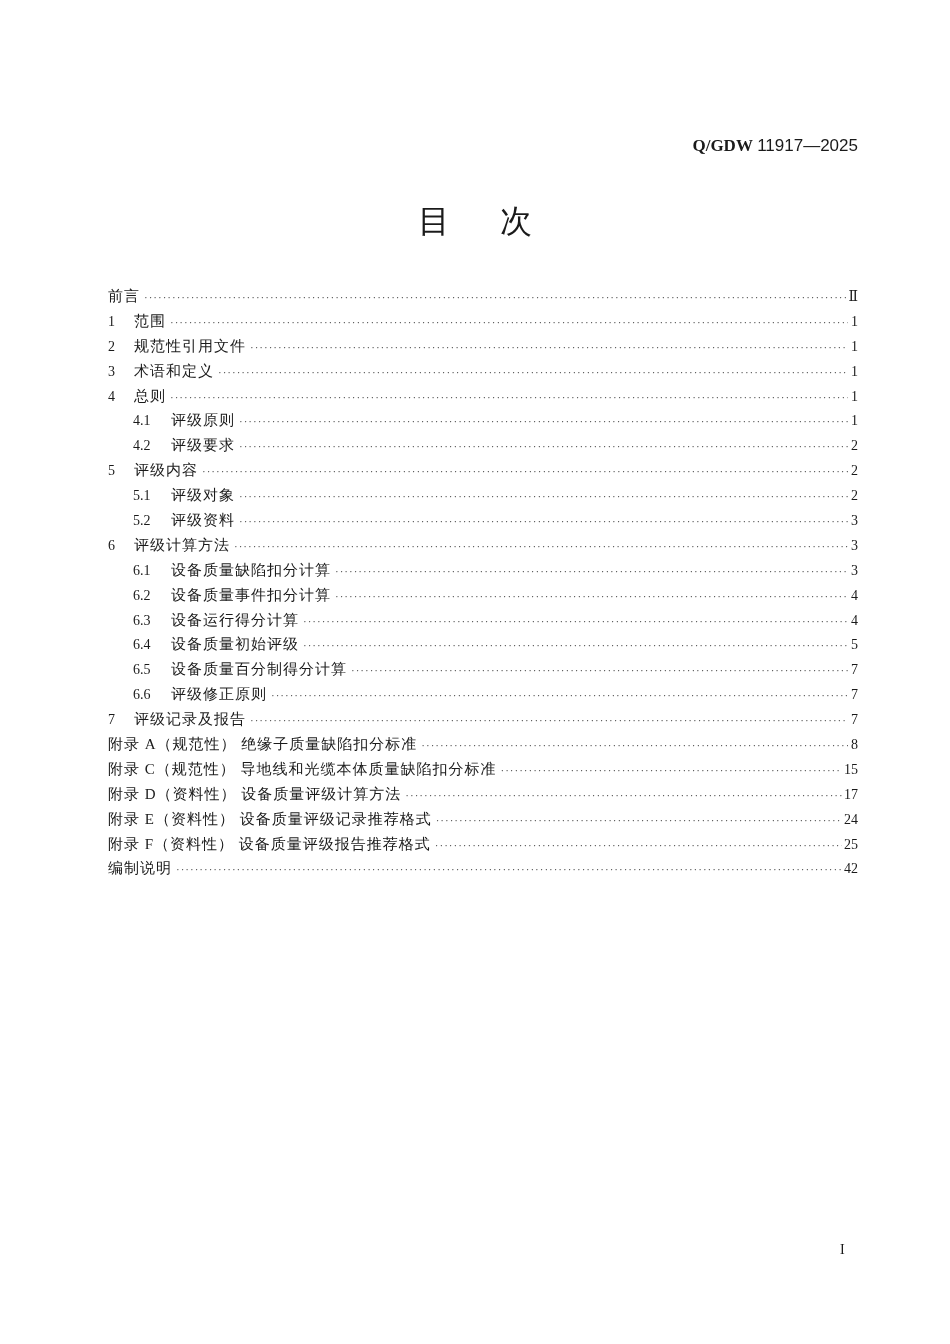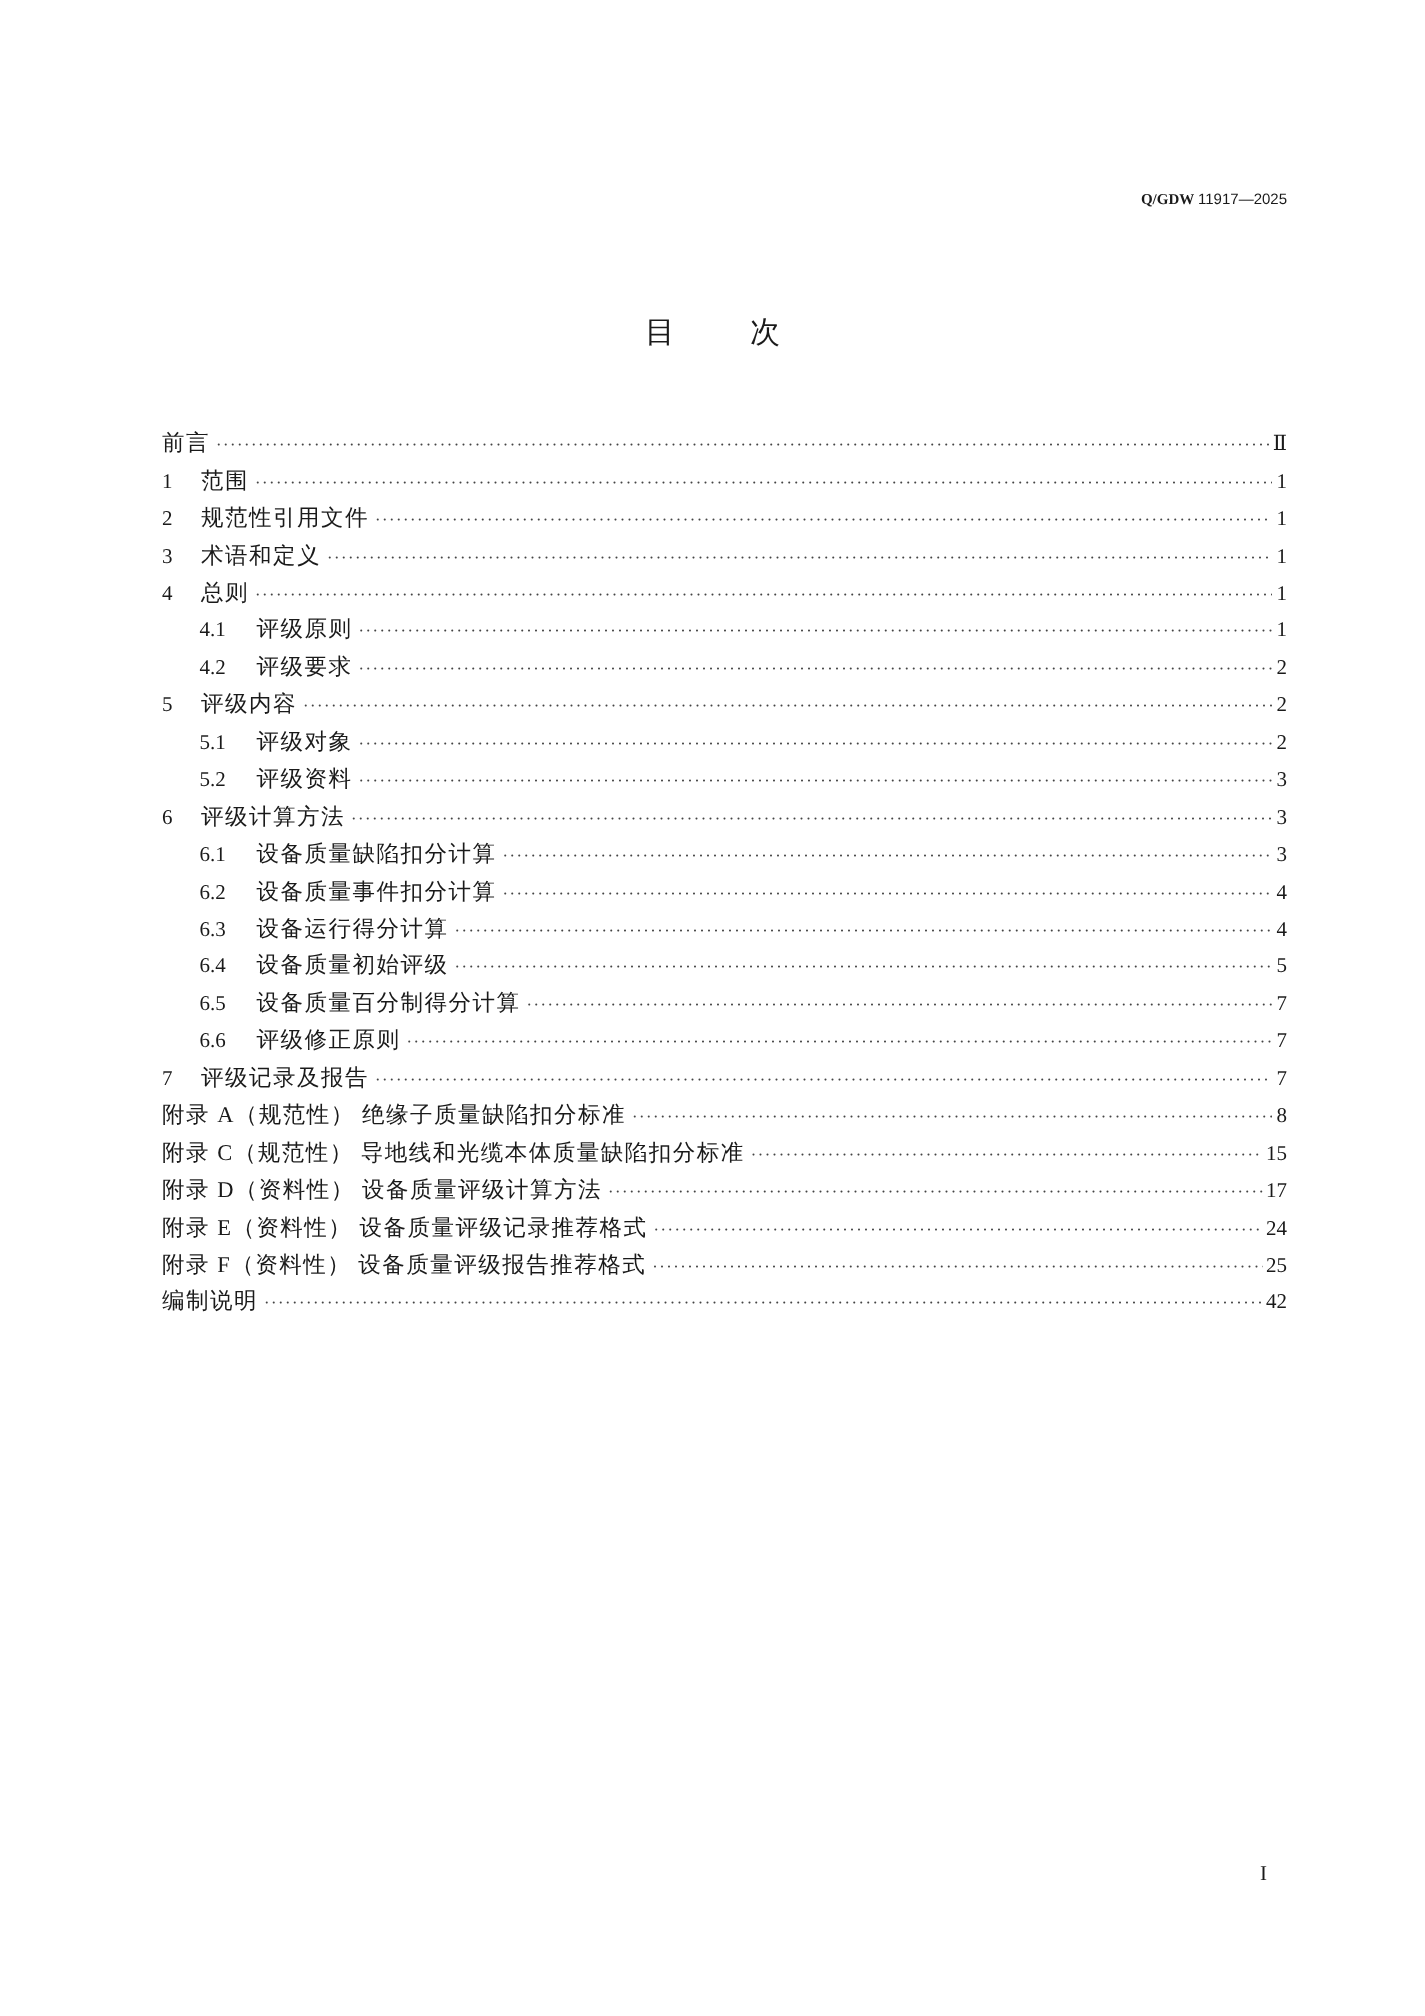--- a/index.html
+++ b/index.html
@@ -10,41 +10,41 @@
     body {
       width: 950px;
       height: 1344px;
       position: relative;
       overflow: hidden;
       color: #1a1a1a;
       font-family: "Liberation Serif", "DejaVu Serif", serif;
     }
     .std-code {
       position: absolute;
-      top: 124px;
+      top: 136px;
       right: 92px;
-      font-size: 10px;
+      font-size: 17px;
       line-height: 20px;
       white-space: nowrap;
     }
     .std-code .prefix {
       font-family: "Liberation Serif", serif;
       font-weight: bold;
     }
     .std-code .num {
       font-family: "Liberation Sans", sans-serif;
     }
     .toc-title {
       position: absolute;
       top: 204px;
       left: 0;
       width: 950px;
       text-align: center;
       font-family: "DejaVu Sans", sans-serif;
-      font-size: 20px;
+      font-size: 32px;
       line-height: 34px;
       letter-spacing: 50px;
       text-indent: 50px;
     }
     .toc {
       position: absolute;
       top: 284px;
       left: 108px;
       width: 750px;
     }

